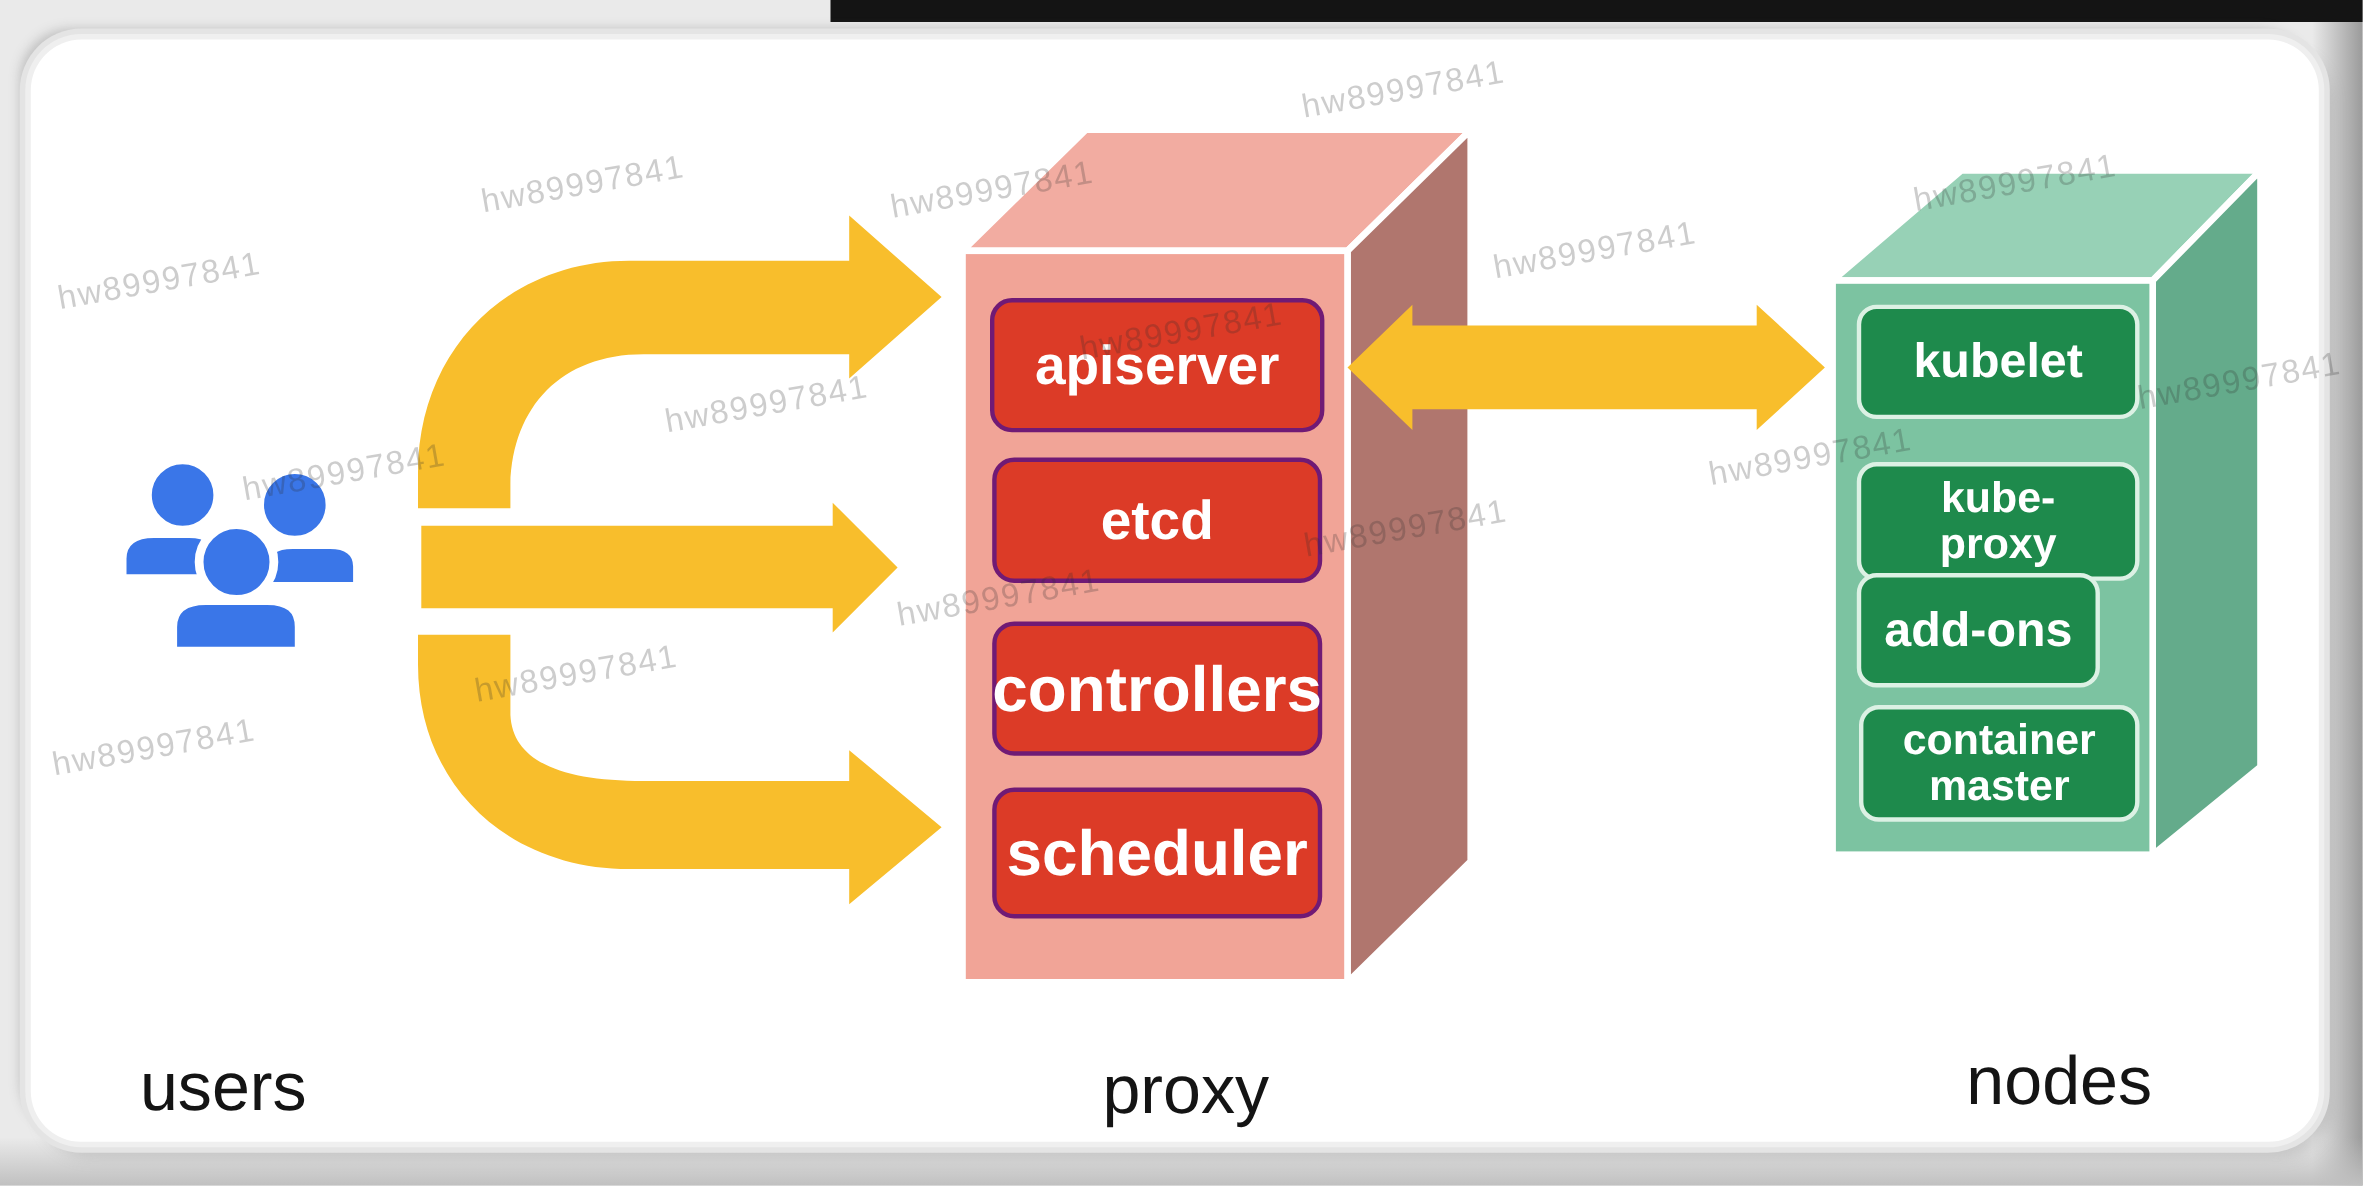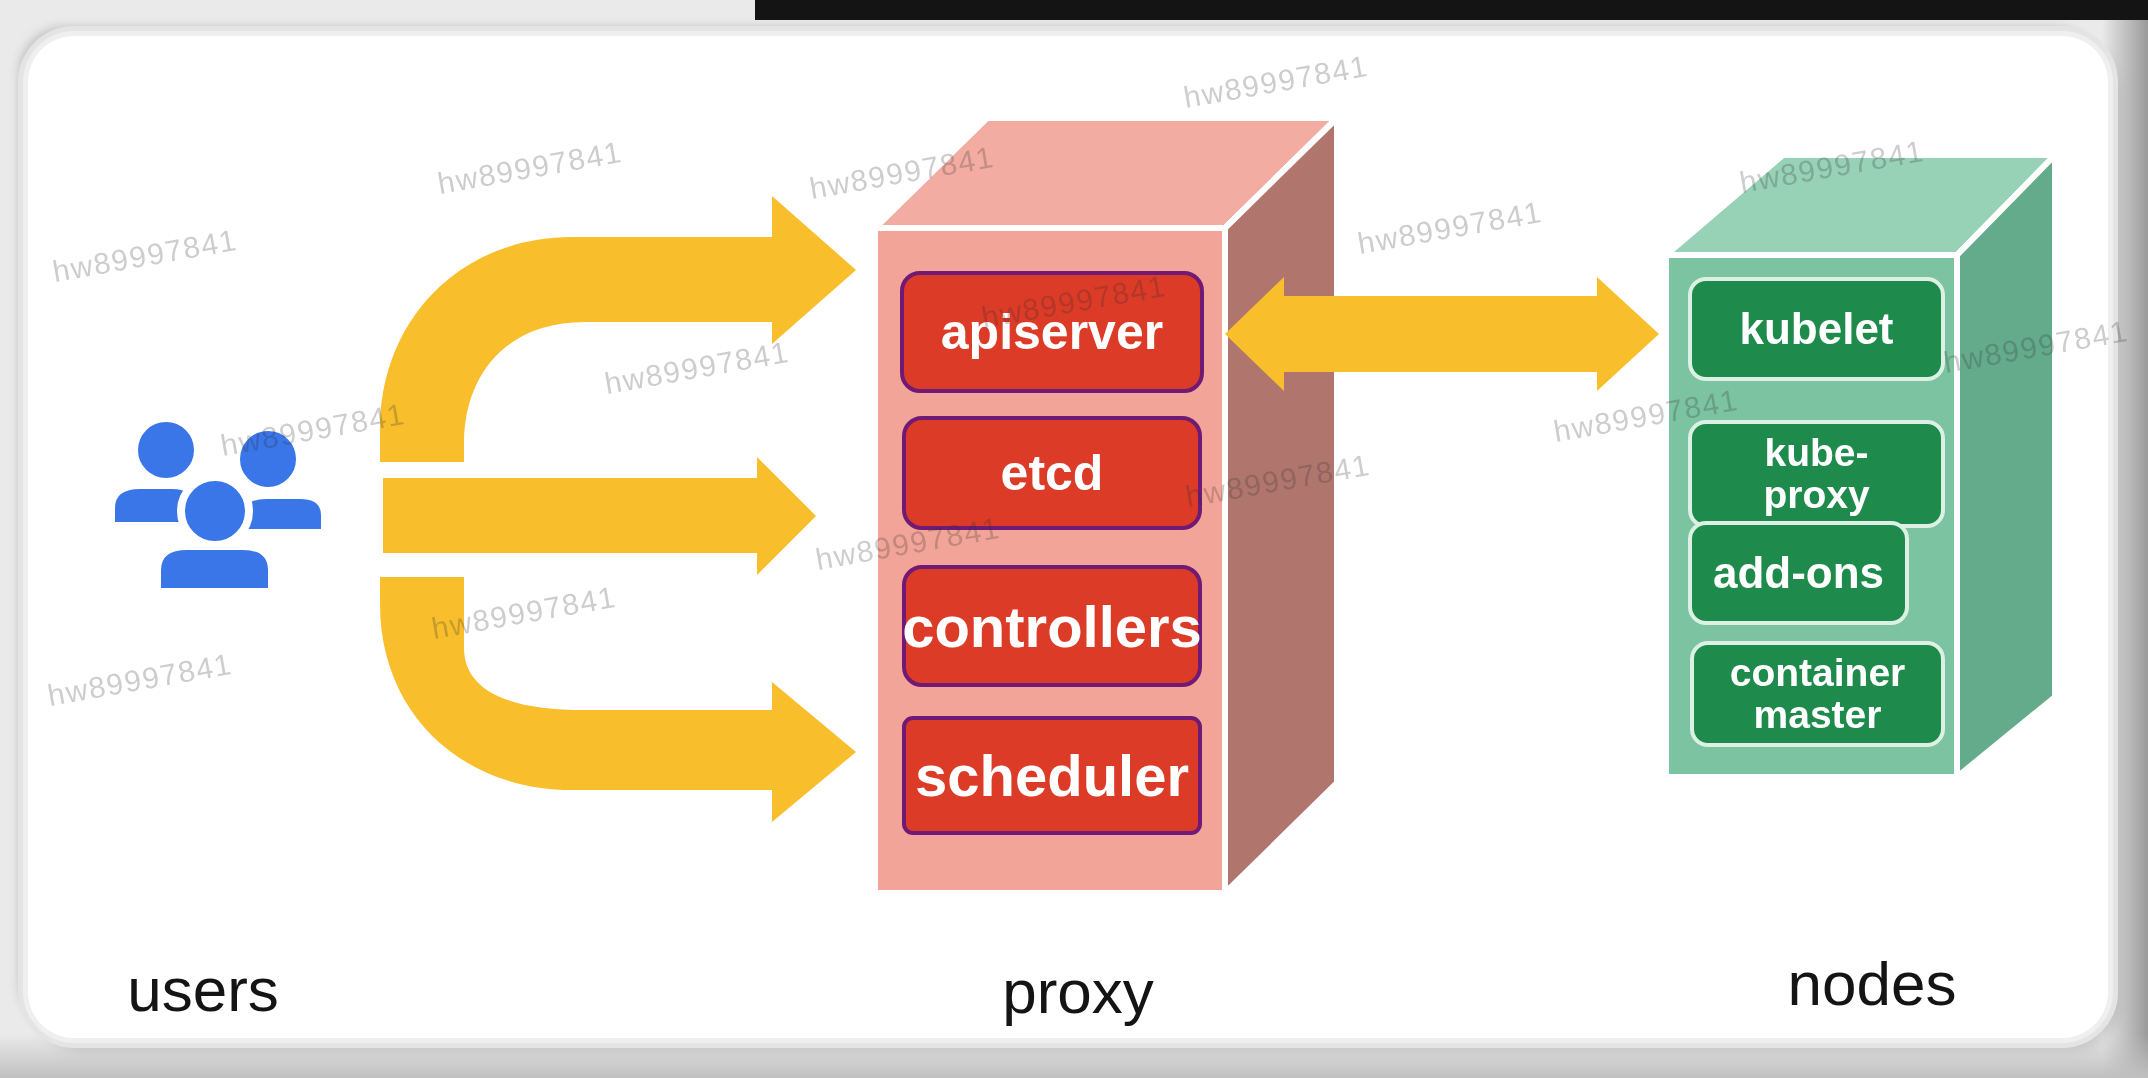--- a/index.html
+++ b/index.html
@@ -74,21 +74,21 @@
 
   <div class="comp red" style="left:900px;top:271px;width:304px;height:122px;">
     <span>apiserver</span>
   </div>
   <div class="comp red" style="left:902px;top:416px;width:300px;height:114px;">
     <span>etcd</span>
   </div>
   <div class="comp red small" style="left:902px;top:565px;width:300px;height:122px;">
     <span>controllers</span>
   </div>
-  <div class="comp red small" style="left:902px;top:716px;width:300px;height:119px;border-radius:11px;">
+  <div class="comp red small" style="left:902px;top:716px;width:300px;height:119px;">
     <span>scheduler</span>
   </div>
 
   <div class="comp green" style="left:1688px;top:277px;width:257px;height:104px;">
     <span>kubelet</span>
   </div>
   <div class="comp green twoline" style="left:1688px;top:420px;width:257px;height:108px;">
     <span>kube-</span>
     <span>proxy</span>
   </div>

